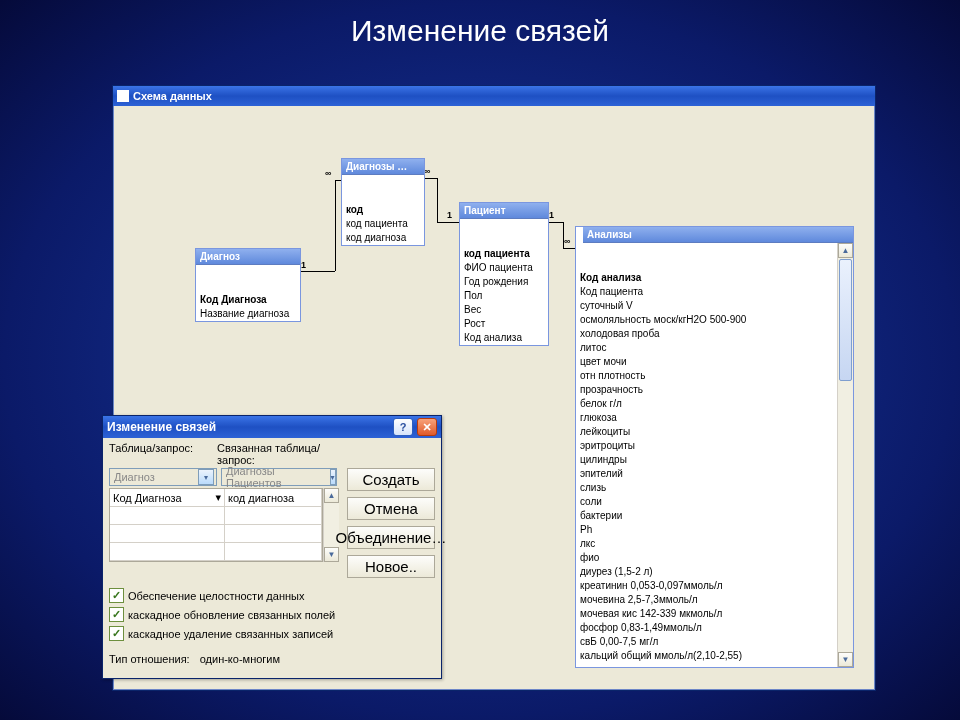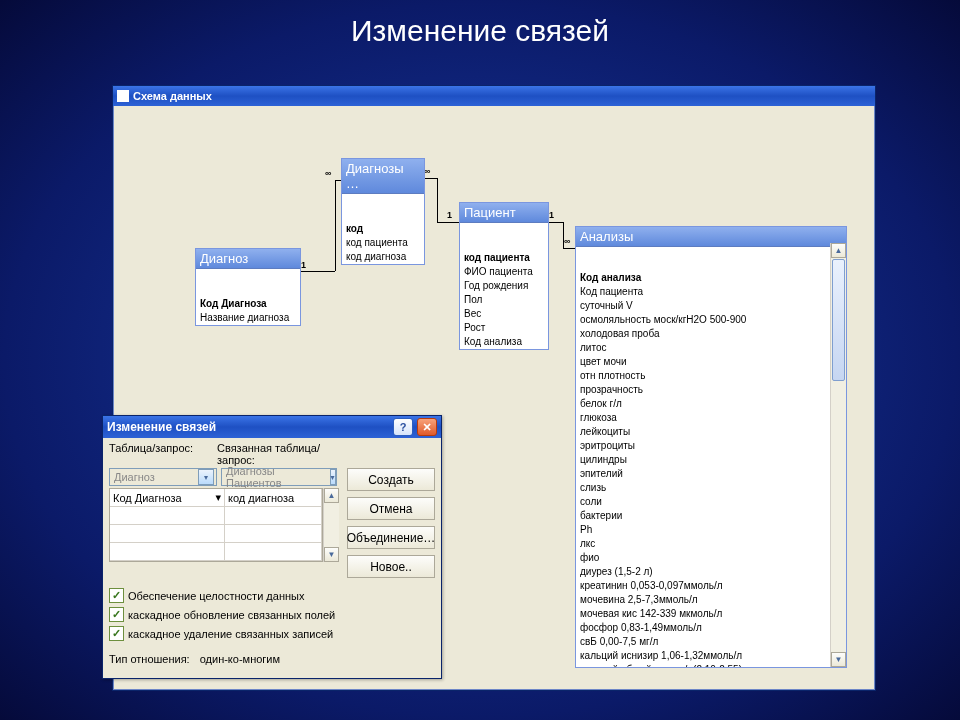--- a/index.html
+++ b/index.html
@@ -49,23 +49,23 @@
   }
   .tbl {
     position: absolute;
     background: #fff;
     border: 1px solid #7a96df;
     font-size: 10px;
   }
   .tbl .hd {
     background: linear-gradient(#8fb0ee, #5f89dc);
     color: #fff;
-    font-weight: normal;
+    font-weight: bold;
     padding: 2px 4px;
-    font-size: 13px;
+    font-size: 10px;
     border-bottom: 1px solid #5d7cc0;
   }
   .tbl .body {
     background: #fff;
     margin-top: 28px;
   }
   .tbl .row {
     padding: 1px 4px;
     white-space: nowrap;
     line-height: 12px;
@@ -153,21 +153,21 @@
     padding:2px 3px; display:flex; align-items:center;
     font-size:11px;
   }
   .grid .gcell .arrow { margin-left:auto; }
   .grid-scroll { width:15px; background:#f1efe2; border-left:1px solid #d4d0c8;
     display:flex; flex-direction:column;}
   .btn {
     height: 21px;
     border: 1px solid #aca899;
     background: linear-gradient(#fdfdfb,#ece9d8);
-    font-size: 12px;
+    font-size: 15px;
     display:flex; align-items:center; justify-content:center;
     cursor:pointer;
     padding: 0 4px;
     width: 78px;
   }
   .check { display:flex; align-items:center; gap:4px; font-size:11px; margin:4px 0; }
   .check .box {
     width:13px; height:13px; border:1px solid #6d8f3e; background:#fff;
     display:flex; align-items:center; justify-content:center; color:#38761d; font-size:11px; font-weight:bold;
   }
@@ -225,21 +225,21 @@
           <div class="row bold">код пациента</div>
           <div class="row">ФИО пациента</div>
           <div class="row">Год рождения</div>
           <div class="row">Пол</div>
           <div class="row">Вес</div>
           <div class="row">Рост</div>
           <div class="row">Код анализа</div>
         </div>
     </div>
 
-    <div class="tbl" id="tbl-analizy" style="left:460px; top:118px; width:270px; height:440px;">
+    <div class="tbl" id="tbl-analizy" style="left:460px; top:118px; width:270px; height:440px;padding-left:7px;">
       <div class="hd">Анализы</div>
       <div class="body" style="position:absolute; left:0; top:16px; bottom:0; right:15px; overflow:hidden;">
           <div class="row bold">Код анализа</div>
           <div class="row">Код пациента</div>
           <div class="row">суточный V</div>
           <div class="row">осмоляльность моск/кгH2O 500-900</div>
           <div class="row">холодовая проба</div>
           <div class="row">литос</div>
           <div class="row">цвет мочи</div>
           <div class="row">отн плотность</div>
@@ -255,21 +255,20 @@
           <div class="row">бактерии</div>
           <div class="row">Ph</div>
           <div class="row">лкс</div>
           <div class="row">фио</div>
           <div class="row">диурез (1,5-2 л)</div>
           <div class="row">креатинин 0,053-0,097ммоль/л</div>
           <div class="row">мочевина 2,5-7,3ммоль/л</div>
           <div class="row">мочевая кис 142-339 мкмоль/л</div>
           <div class="row">фосфор 0,83-1,49ммоль/л</div>
           <div class="row">свБ 0,00-7,5 мг/л</div>
-          <div class="row">кальций иснизир 1,06-1,32ммоль/л</div>
           <div class="row">кальций общий ммоль/л(2,10-2,55)</div>
         </div>
       <div class="scrollbar" style="top:16px;">
         <div class="sb-btn">▲</div>
         <div class="sb-thumb" style="top:16px; height:120px;"></div>
         <div class="sb-btn" style="position:absolute; bottom:0; left:0; right:0;">▼</div>
       </div>
     </div>
 
   </div>

